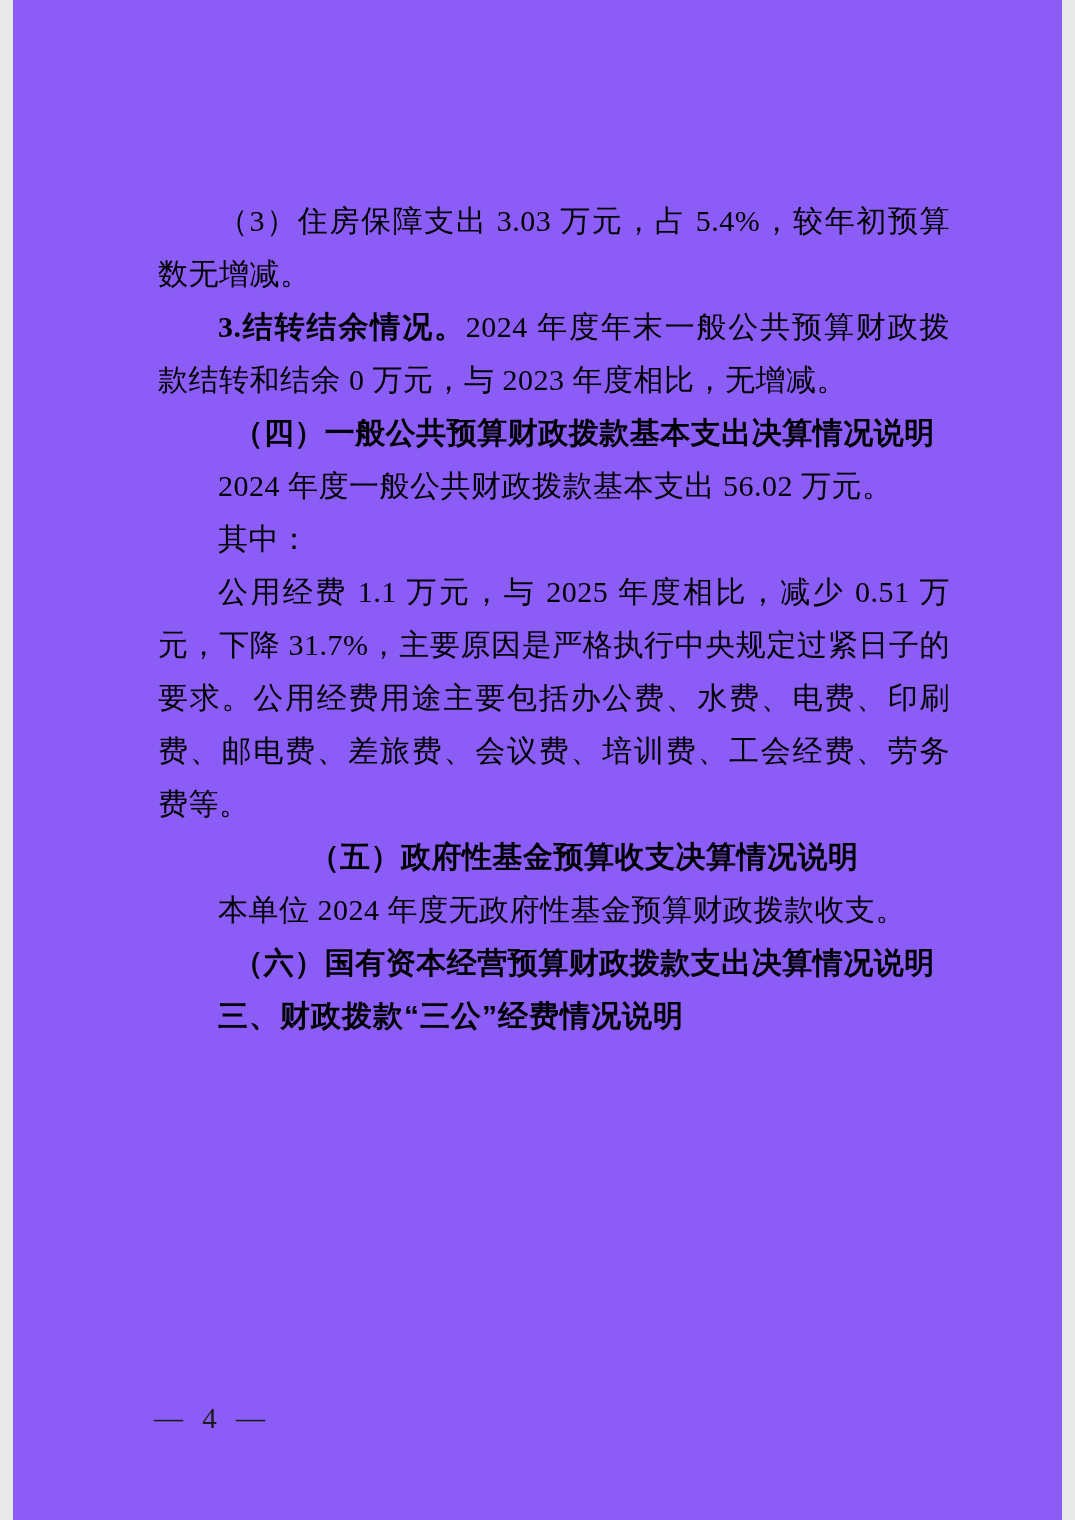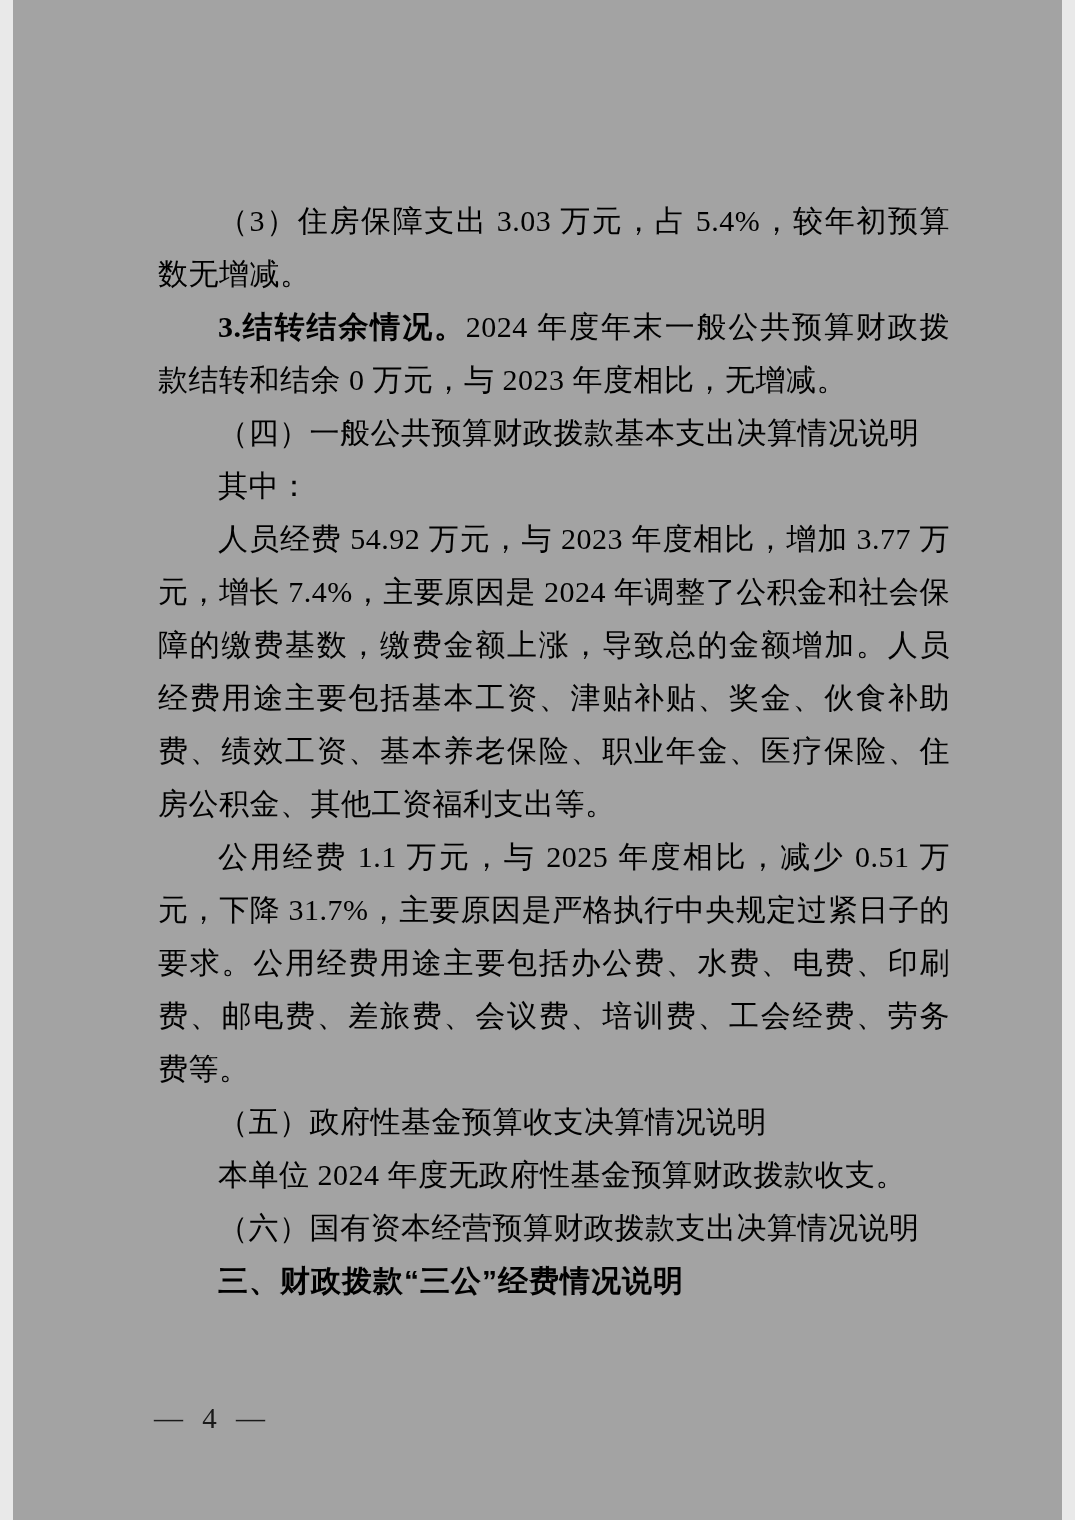--- a/index.html
+++ b/index.html
@@ -5,21 +5,21 @@
   html, body {
     margin: 0;
     padding: 0;
     background: #e9e9e9;
   }
   .page {
     position: relative;
     width: 1049px;
     height: 1520px;
     margin: 0 auto;
-    background: #a3a3a3;
+    background: #8b5cf6;
     color: #000000;
     font-family: "Liberation Serif", "DejaVu Serif", serif;
     overflow: hidden;
   }
   .content {
     position: absolute;
     left: 145px;
     top: 194px;
     width: 792px;
   }
@@ -31,22 +31,22 @@
     text-justify: inter-ideograph;
     text-indent: 2em;
     letter-spacing: 0.5px;
     word-break: break-all;
   }
   .bold-lead {
     font-weight: bold;
     margin-top: 29px;
   }
   .h2 {
-    font-weight: normal;
-    text-align: left;
+    font-weight: bold;
+    text-align: center;
   }
   .h1 {
     font-weight: bold;
     font-family: "Liberation Sans", "DejaVu Sans", sans-serif;
     text-align: left;
     letter-spacing: 1px;
   }
   .page-number {
     position: absolute;
     left: 141px;
@@ -62,24 +62,24 @@
 
 <div class="page">
   <div class="content">
 
     <p class="para">（3）住房保障支出 3.03 万元，占 5.4%，较年初预算数无增减。</p>
 
     <p class="para"><span class="bold-lead">3.结转结余情况。</span><span>2024 年度年末一般公共预算财政拨款结转和结余 0 万元，与 2023 年度相比，无增减。</span></p>
 
     <p class="para h2">（四）一般公共预算财政拨款基本支出决算情况说明</p>
 
+    <p class="para">2024 年度一般公共财政拨款基本支出 56.02 万元。</p>
 
     <p class="para">其中：</p>
 
-    <p class="para">人员经费 54.92 万元，与 2023 年度相比，增加 3.77 万元，增长 7.4%，主要原因是 2024 年调整了公积金和社会保障的缴费基数，缴费金额上涨，导致总的金额增加。人员经费用途主要包括基本工资、津贴补贴、奖金、伙食补助费、绩效工资、基本养老保险、职业年金、医疗保险、住房公积金、其他工资福利支出等。</p>
 
     <p class="para">公用经费 1.1 万元，与 2025 年度相比，减少 0.51 万元，下降 31.7%，主要原因是严格执行中央规定过紧日子的要求。公用经费用途主要包括办公费、水费、电费、印刷费、邮电费、差旅费、会议费、培训费、工会经费、劳务费等。</p>
 
     <p class="para h2">（五）政府性基金预算收支决算情况说明</p>
 
     <p class="para">本单位 2024 年度无政府性基金预算财政拨款收支。</p>
 
     <p class="para h2">（六）国有资本经营预算财政拨款支出决算情况说明</p>
 
 

